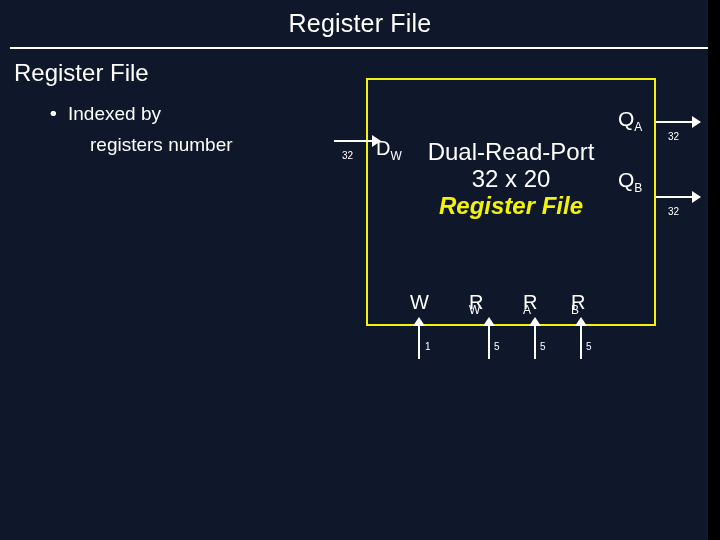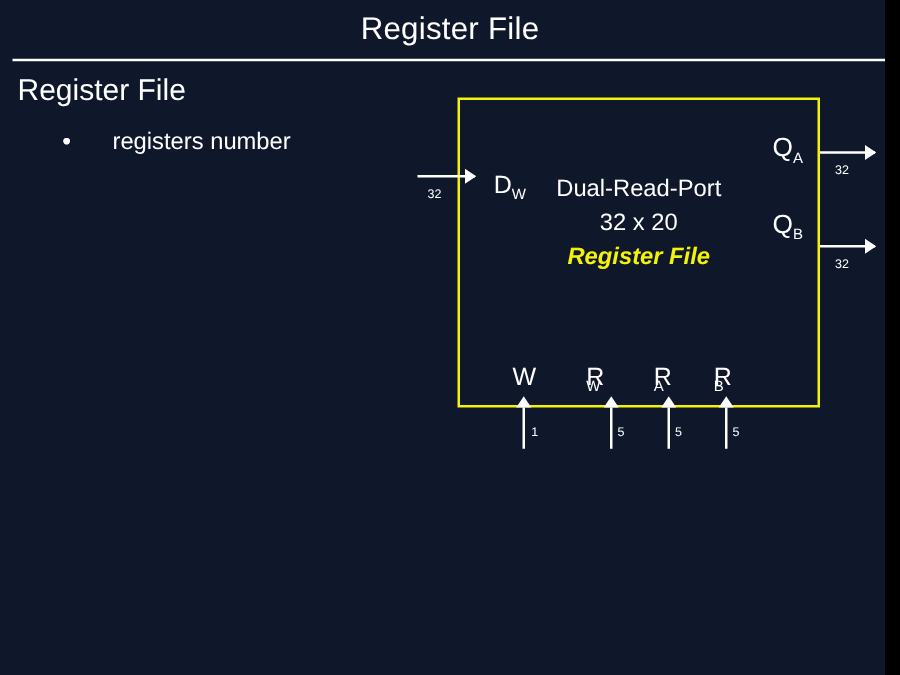--- a/index.html
+++ b/index.html
@@ -81,32 +81,32 @@
     box-sizing: border-box;
     background: transparent;
   }
   .rf-lines {
     position: absolute;
     left: 380px;
     top: 138px;
     width: 262px;
     text-align: center;
     color: #FFFFFF;
-    font-size: 19px;
+    font-size: 24px;
     line-height: 27px;
   }
   .rf-lines .l1 { display:block; }
   .rf-lines .l2 { display:block; }
   .rf-lines .l3 { display:block; }
   .rf-lines .l4 { display:block; color:#F2F20D; font-weight:bold; font-style:italic; }
 
   
   .dw-label {
     position: absolute;
-    left: 395px;
+    left: 376px;
     top: 136px;
     color: #FFFFFF;
     font-size: 20px;
     line-height: 24px;
   }
   .dw-label sub { font-size: 12px; }
 
   
   .qa-label {
     position: absolute;
@@ -213,20 +213,21 @@
   <div class="title-rule"></div>
 
   <div class="body-heading">Register File</div>
 
   <div class="bullets">
     <span class="bullet-row">
       <span class="dot">•</span>
     </span>
     <span class="bullet-row">
       <span class="dot">•</span>
+      <span>Indexed by</span>
       <span class="bullet-cont">registers number</span>
     </span>
   </div>
 
   <div class="rf-box"></div>
 
   <div class="rf-lines">
     <span class="l1">Dual-Read-Port</span>
     <span class="l3">32 x 20</span>
     <span class="l4">Register File</span>

